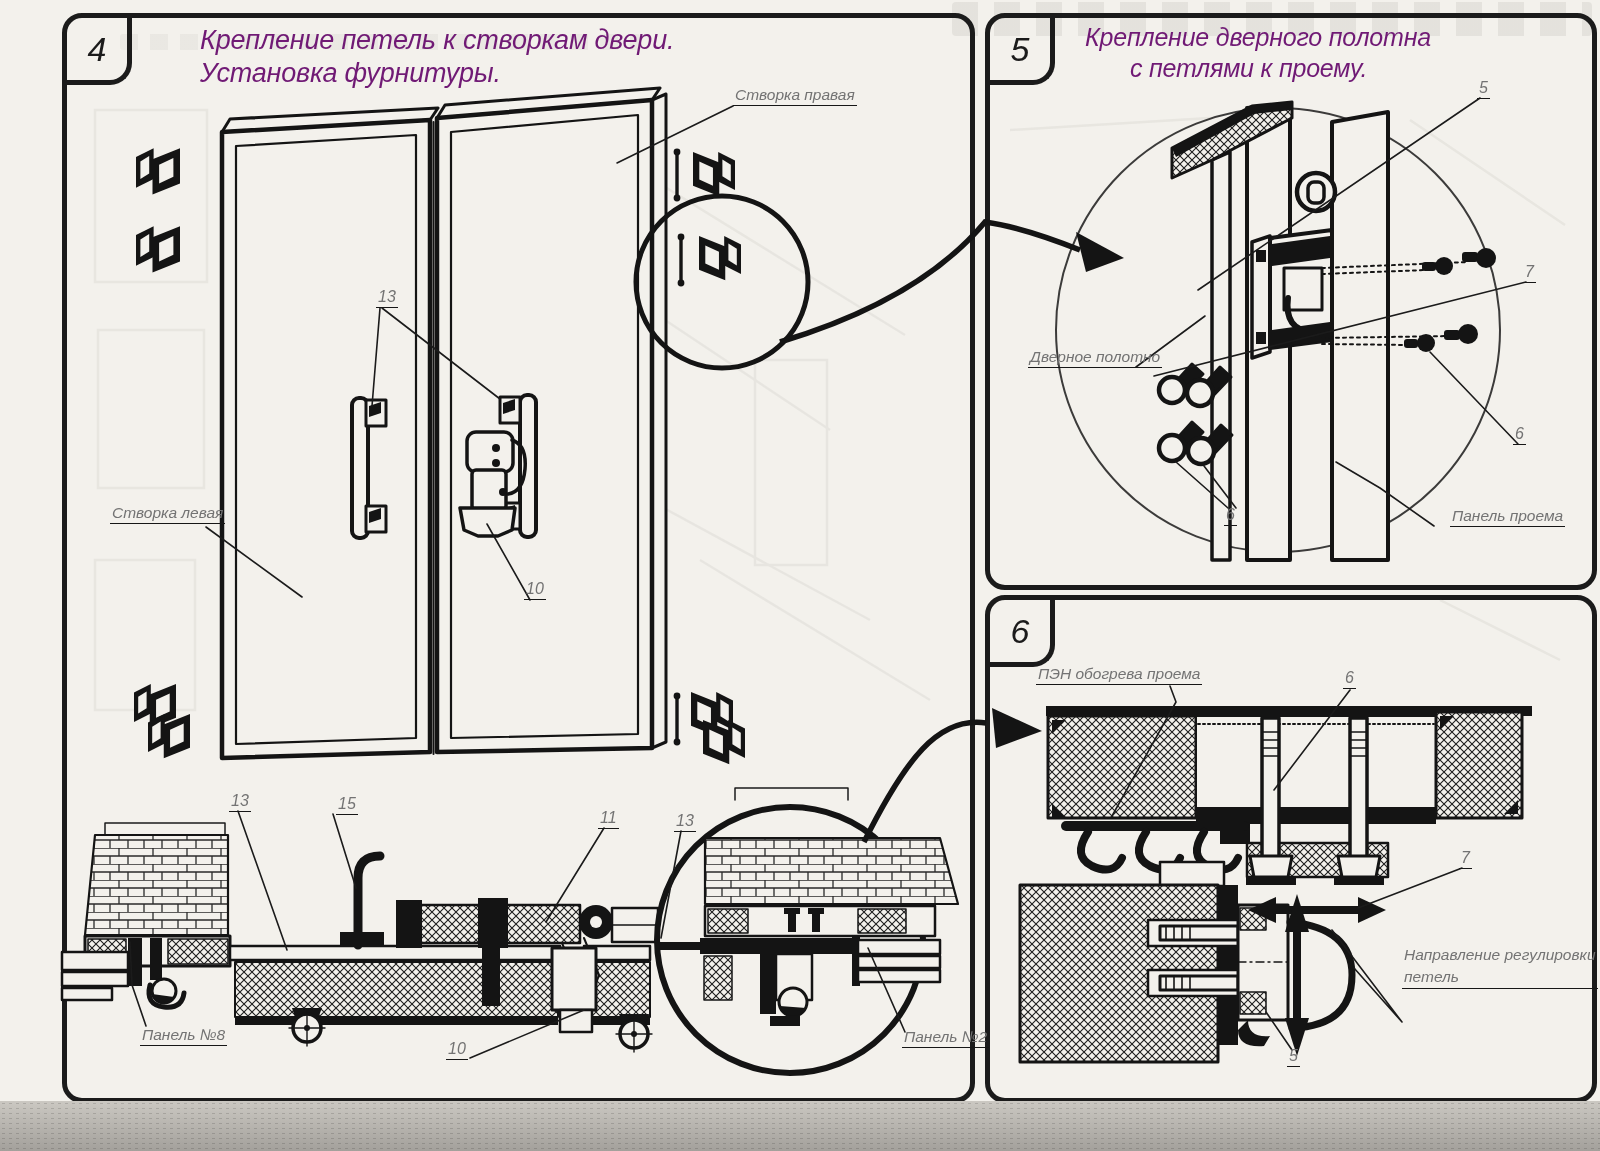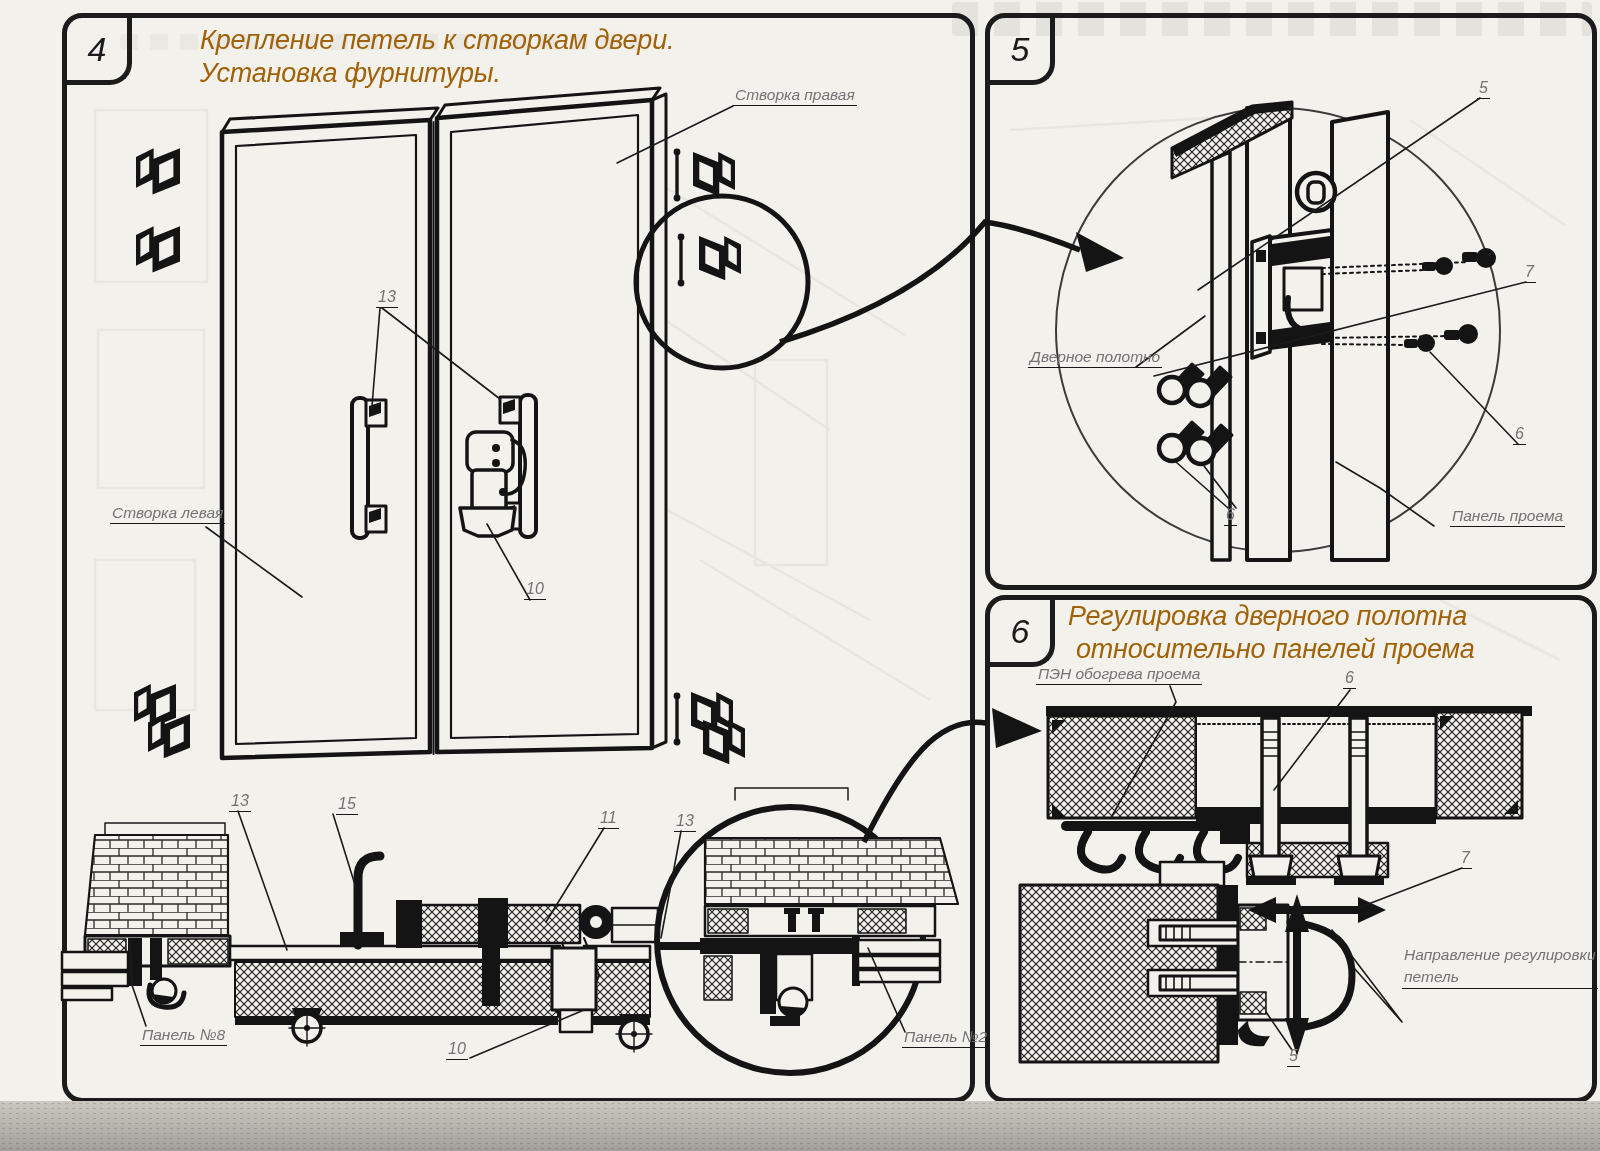--- a/index.html
+++ b/index.html
@@ -2,21 +2,21 @@
 <html><head>
 <meta charset="utf-8">
 <style>
   html,body{margin:0;padding:0;background:#e8e6e1;}
   .sheet{position:relative;width:1600px;height:1151px;overflow:hidden;
          background:#f3f1ec;font-family:"Liberation Sans",sans-serif;color:#1b1b1b;}
   .frame{position:absolute;border:5px solid #1b1b1b;border-radius:20px;background:transparent;}
   .badge{position:absolute;width:60px;height:62px;border-right:5px solid #1b1b1b;border-bottom:5px solid #1b1b1b;
          border-radius:0 0 22px 0;display:flex;align-items:center;justify-content:center;
          font-style:italic;font-size:34px;color:#1b1b1b;}
-  .title{position:absolute;font-style:italic;color:#a16207;line-height:1.22;letter-spacing:-0.2px;white-space:nowrap;}
+  .title{position:absolute;font-style:italic;color:#701a75;line-height:1.22;letter-spacing:-0.2px;white-space:nowrap;}
   .lbl,.num{position:absolute;font-style:italic;font-size:15.5px;color:#737373;
         border-bottom:1.8px solid #161616;padding:0 2px 1px 2px;white-space:nowrap;z-index:6;}
   .num{font-size:16px;}
   .dirlbl{line-height:1.4;}
   svg.draw{position:absolute;left:0;top:0;z-index:4;pointer-events:none;}
   .ghostbar{position:absolute;left:952px;top:2px;width:640px;height:34px;opacity:.5;border-radius:4px;
      background:repeating-linear-gradient(90deg,rgba(125,122,115,.25) 0 26px,rgba(125,122,115,0) 26px 42px);}
   .ghostbar2{position:absolute;left:120px;top:34px;width:520px;height:16px;opacity:.35;border-radius:3px;
      background:repeating-linear-gradient(90deg,rgba(125,122,115,.22) 0 18px,rgba(125,122,115,0) 18px 30px);}
   .scanstrip{position:absolute;left:0;top:1101px;width:1600px;height:50px;
@@ -43,23 +43,23 @@
       <span>5</span>
     </div>
   <div class="badge" style="left:990px;top:600px;">
       <span>6</span>
     </div>
 
   <div class="title" style="left:200px;top:24px;font-size:27px;">
     <div>Крепление петель к створкам двери.</div>
     <div>Установка фурнитуры.</div>
   </div>
-  <div class="title" style="left:1068px;top:600px;font-size:27px;">
-    <div>Регулировка дверного полотна</div>
-    <div style="margin-left:8px;">относительно панелей проема</div>
+  <div class="title" style="left:1085px;top:22px;font-size:25px;">
+    <div>Крепление дверного полотна</div>
+    <div style="margin-left:45px;">с петлями к проему.</div>
   </div>
 
   <svg class="draw" width="1600" height="1151" viewBox="0 0 1600 1151">
     <defs>
       <pattern id="brick" width="34" height="16" patternUnits="userSpaceOnUse">
         <rect width="34" height="16" fill="#f3f1ec"></rect>
         <path d="M0 0H34M0 8H34M17 0V8M8 8V16M26 8V16" stroke="#2a2a2a" stroke-width="1.3" fill="none"></path>
       </pattern>
       <pattern id="xh" width="8" height="8" patternUnits="userSpaceOnUse">
         <rect width="8" height="8" fill="#f3f1ec"></rect>

